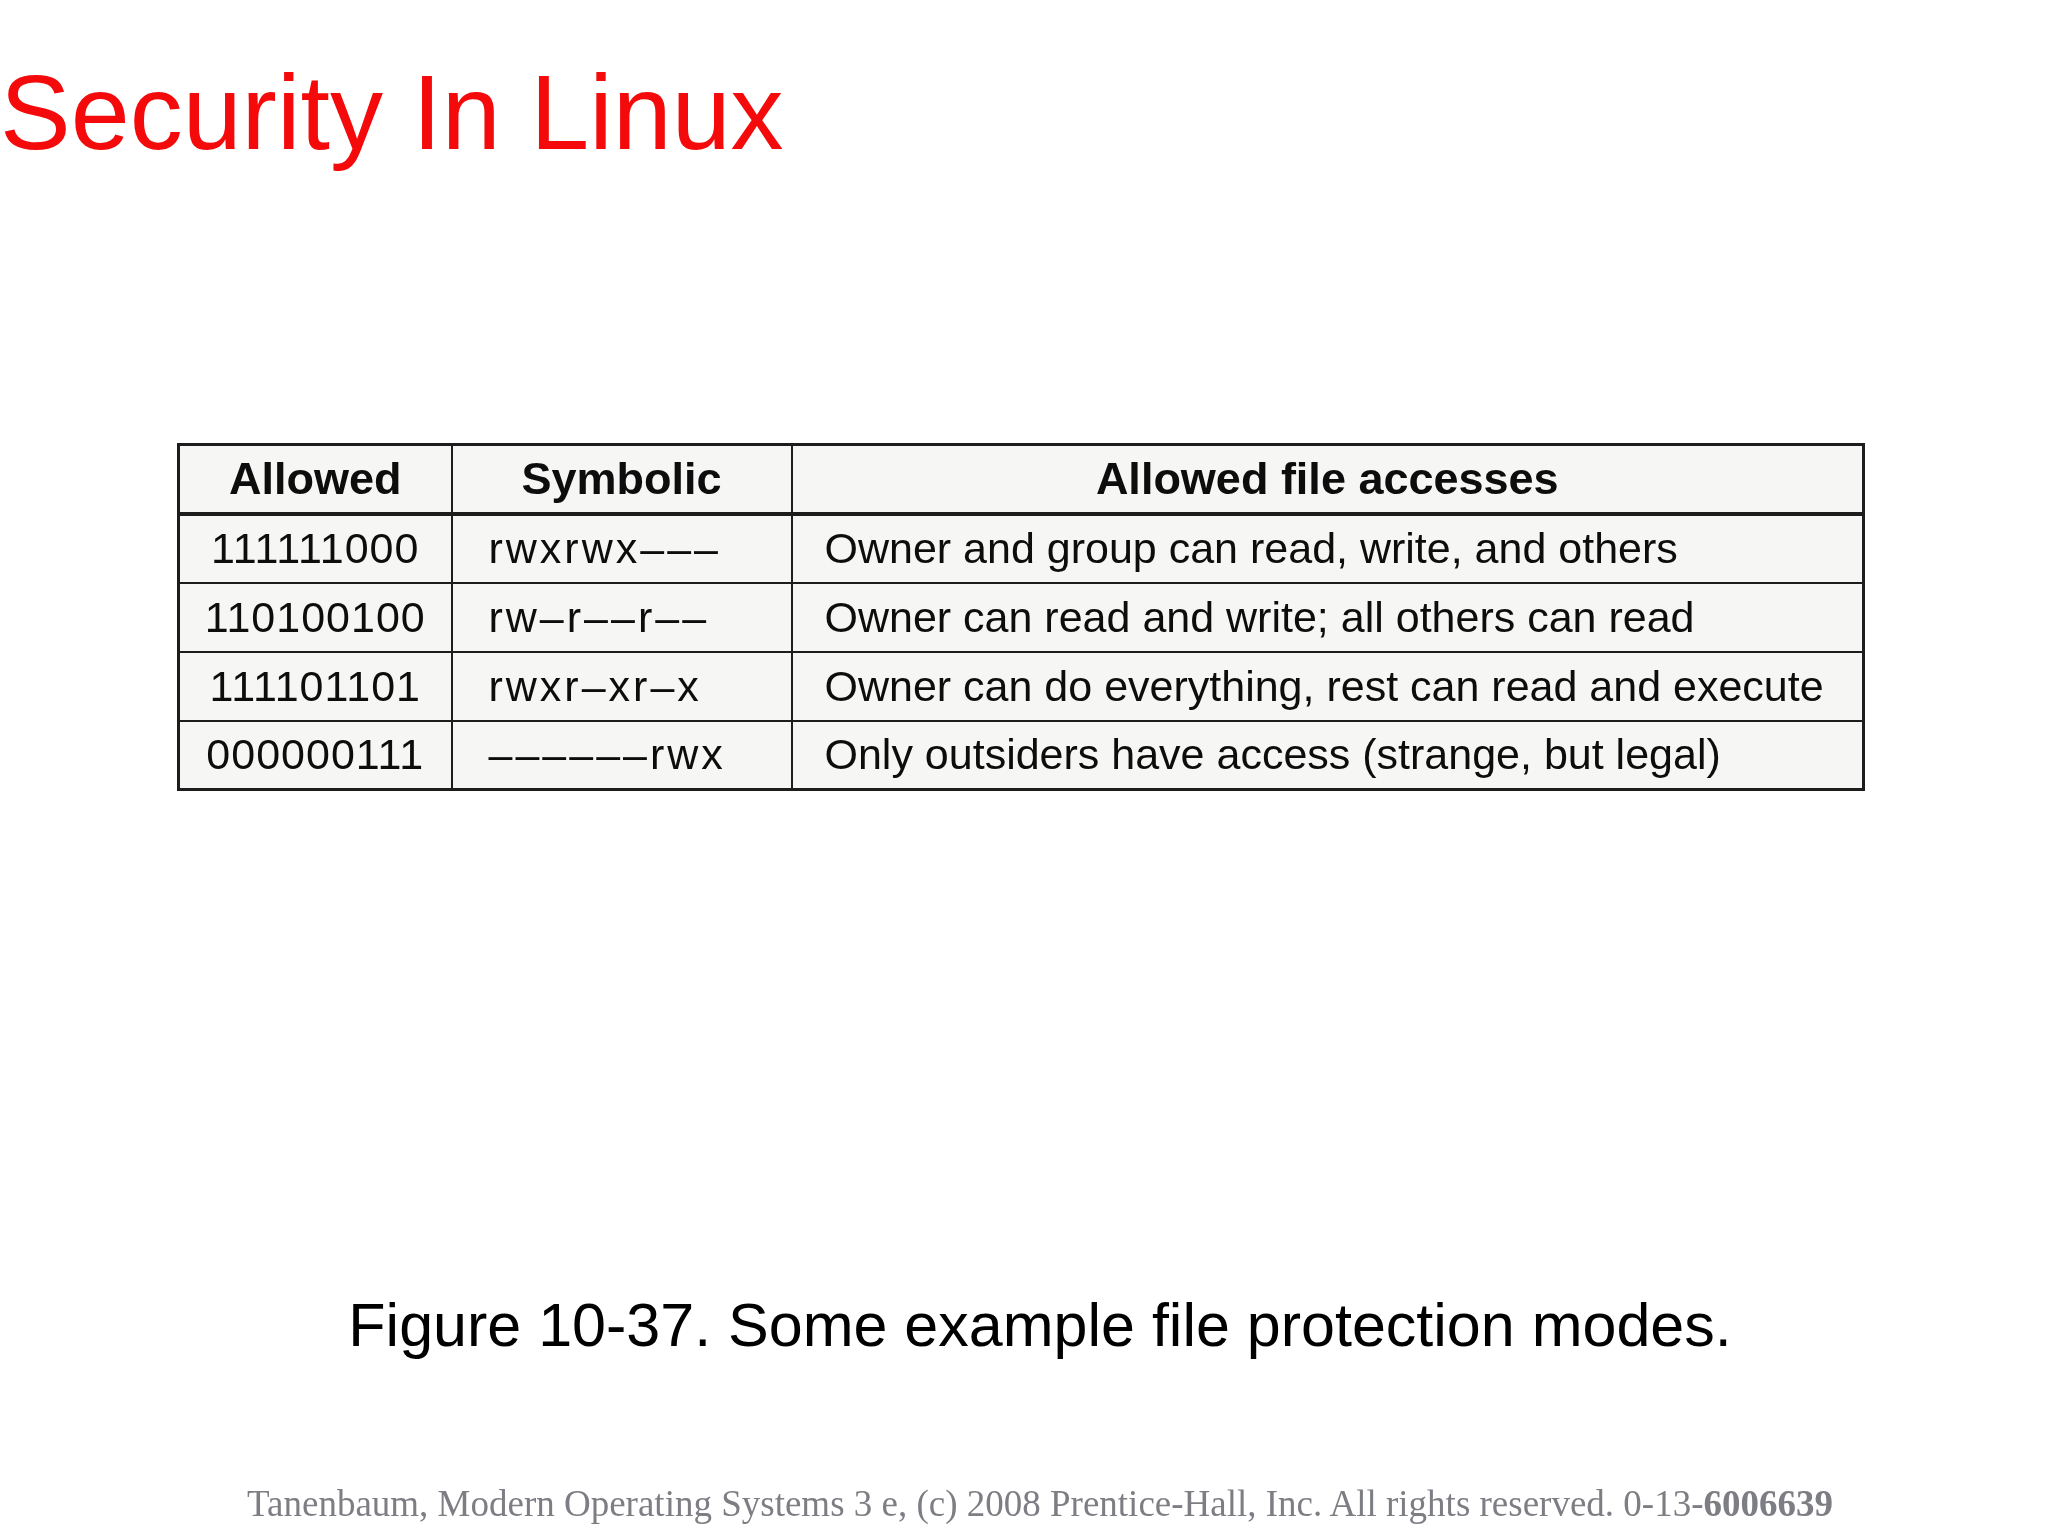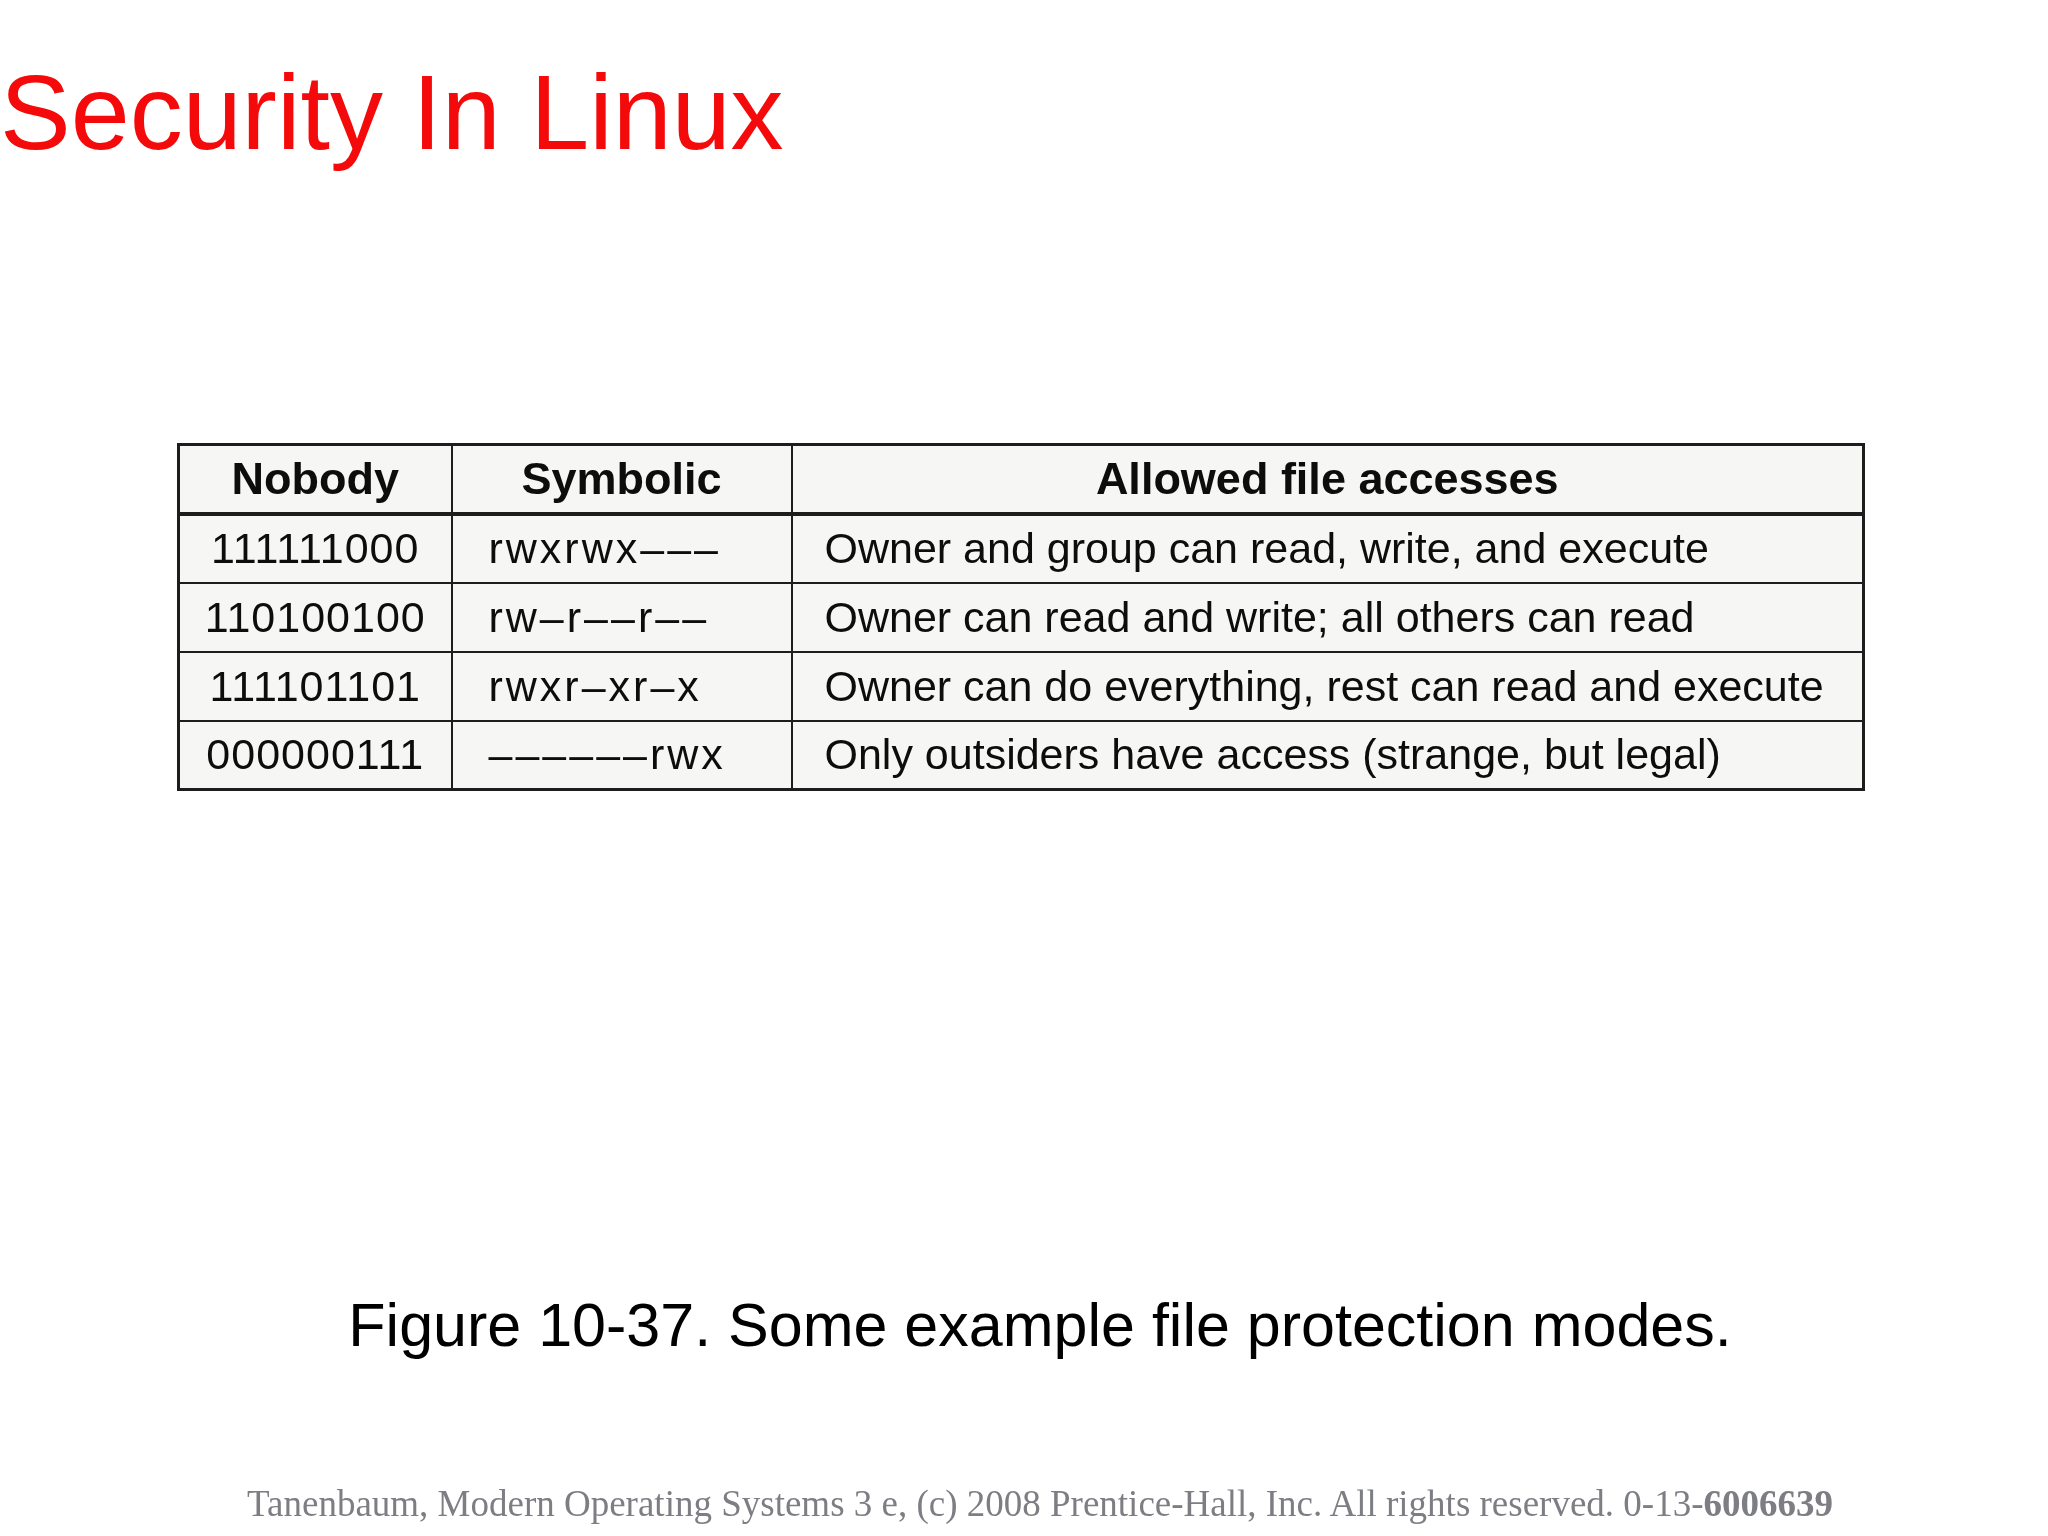--- a/index.html
+++ b/index.html
@@ -75,30 +75,30 @@
 <div class="slide-title" style="color: rgb(244, 10, 10);">Security In Linux</div>
 
 <table class="perm-table">
   <colgroup>
     <col class="c-binary">
     <col class="c-symbolic">
     <col class="c-access">
   </colgroup>
   <thead>
     <tr>
-      <th>Nobody</th>
+      <th>Allowed</th>
       <th>Symbolic</th>
       <th>Allowed file accesses</th>
     </tr>
   </thead>
   <tbody>
     <tr>
       <td class="cell-binary">111111000</td>
       <td class="cell-symbolic">rwxrwx–––</td>
-      <td class="cell-access">Owner and group can read, write, and execute</td>
+      <td class="cell-access">Owner and group can read, write, and others</td>
     </tr>
     <tr>
       <td class="cell-binary">110100100</td>
       <td class="cell-symbolic">rw–r––r––</td>
       <td class="cell-access">Owner can read and write; all others can read</td>
     </tr>
     <tr>
       <td class="cell-binary">111101101</td>
       <td class="cell-symbolic">rwxr–xr–x</td>
       <td class="cell-access">Owner can do everything, rest can read and execute</td>

